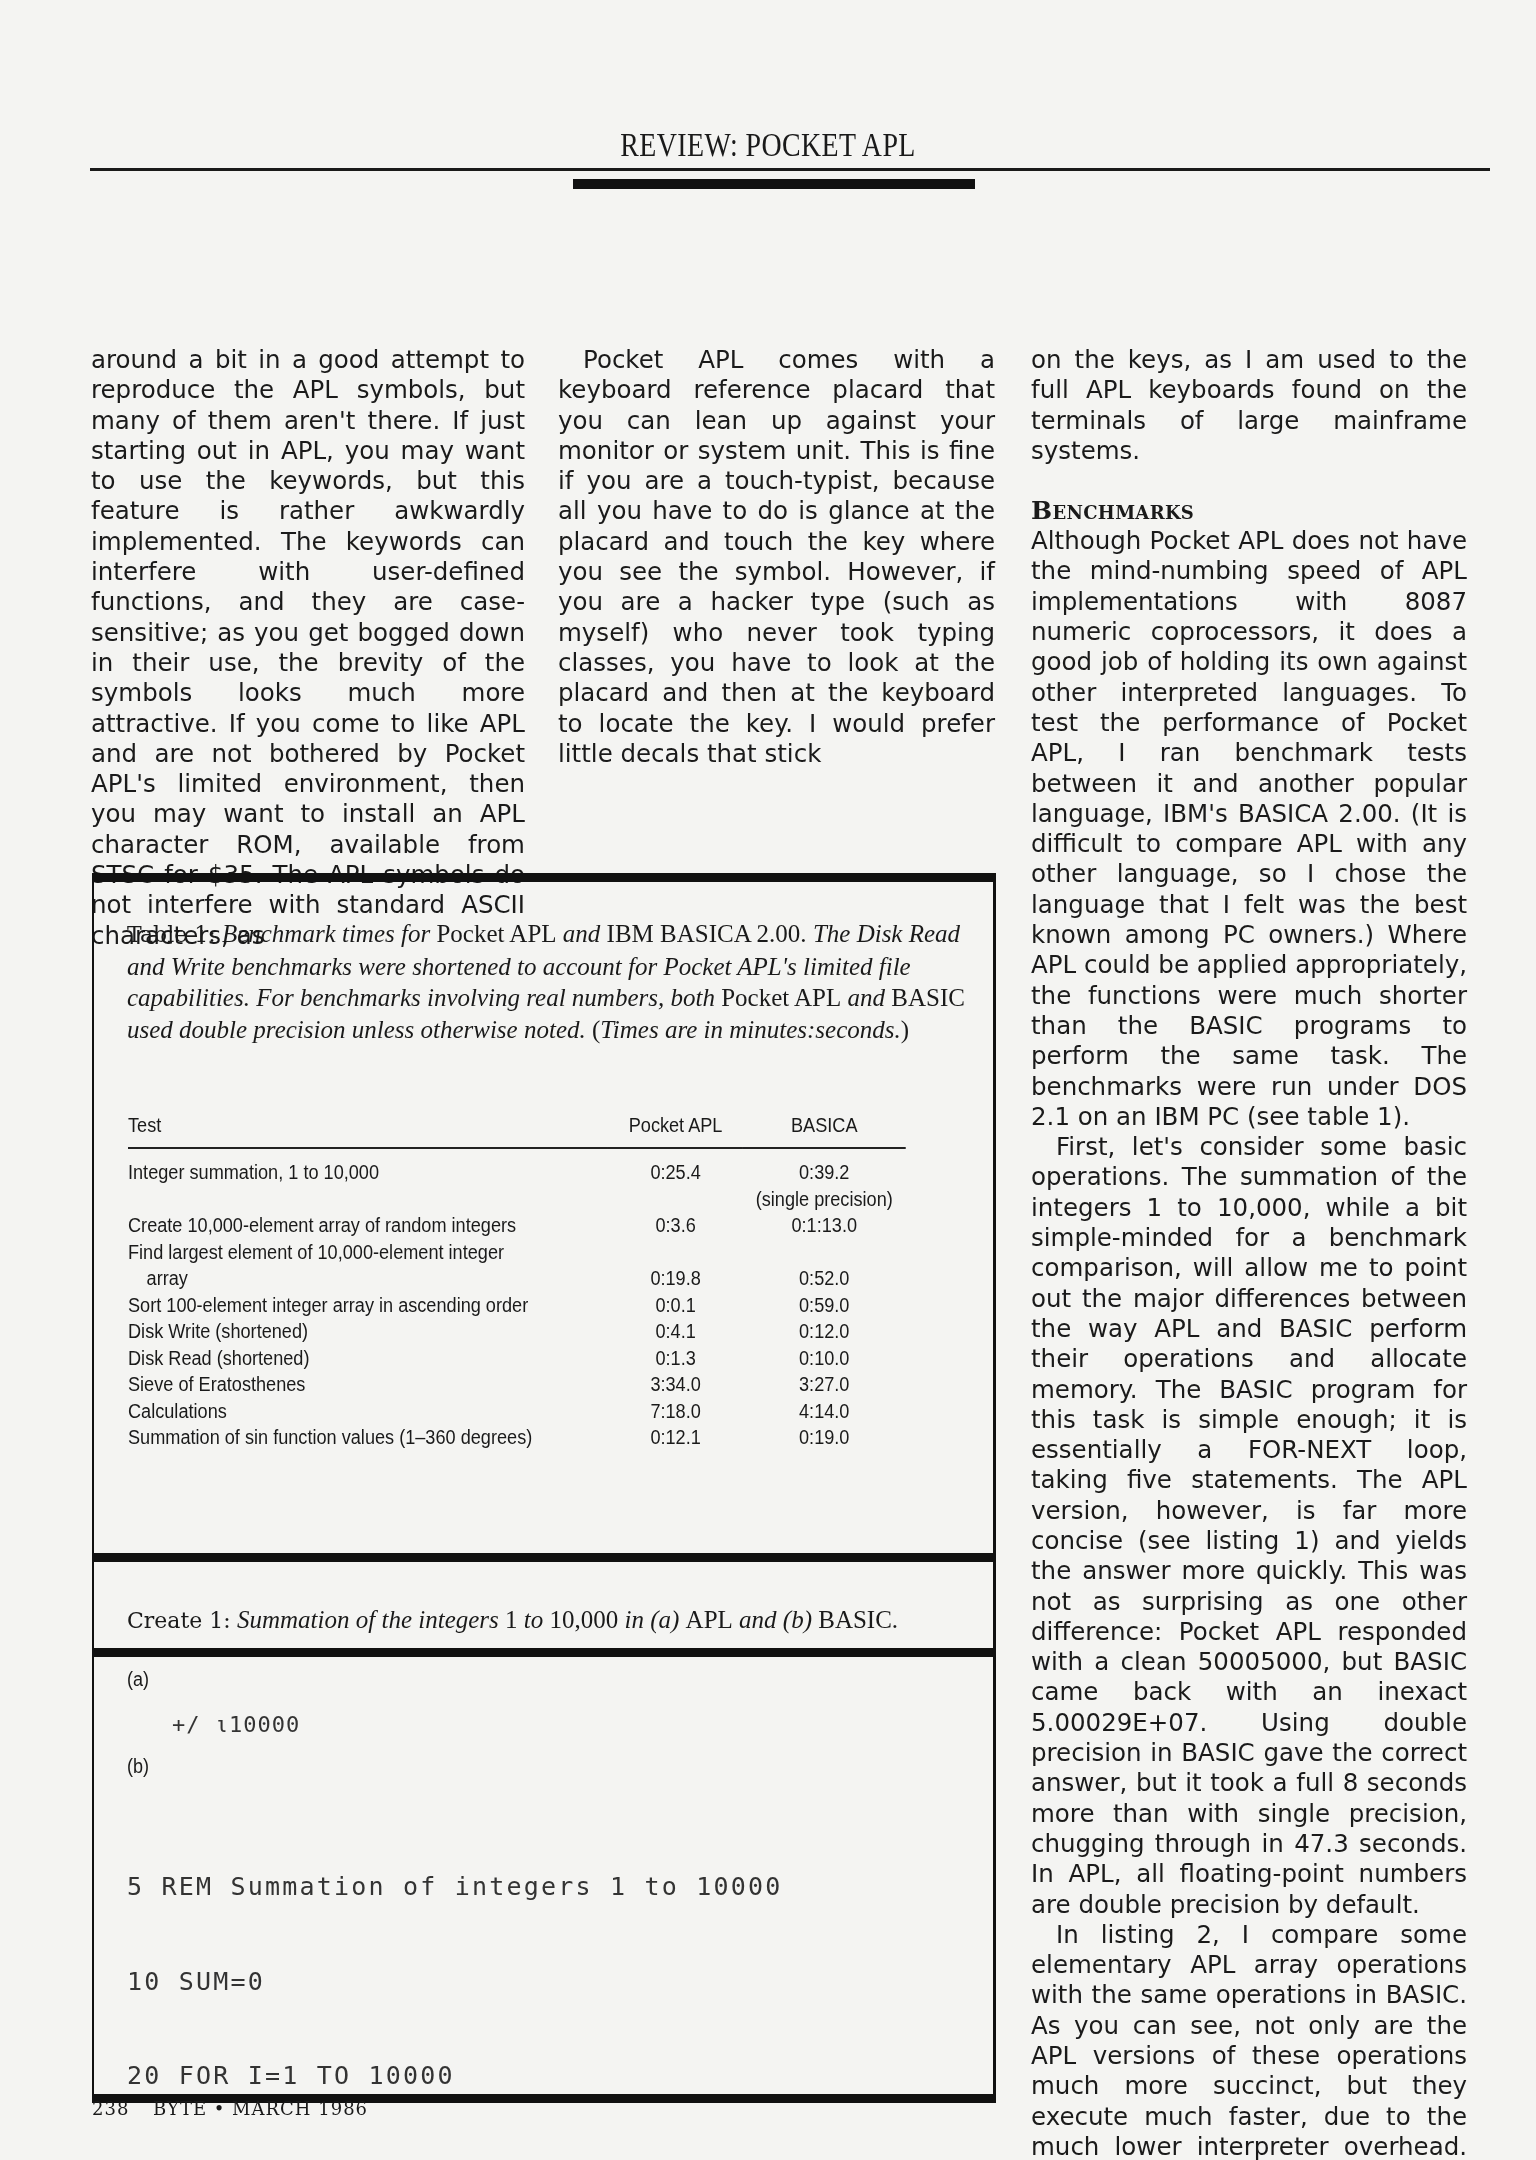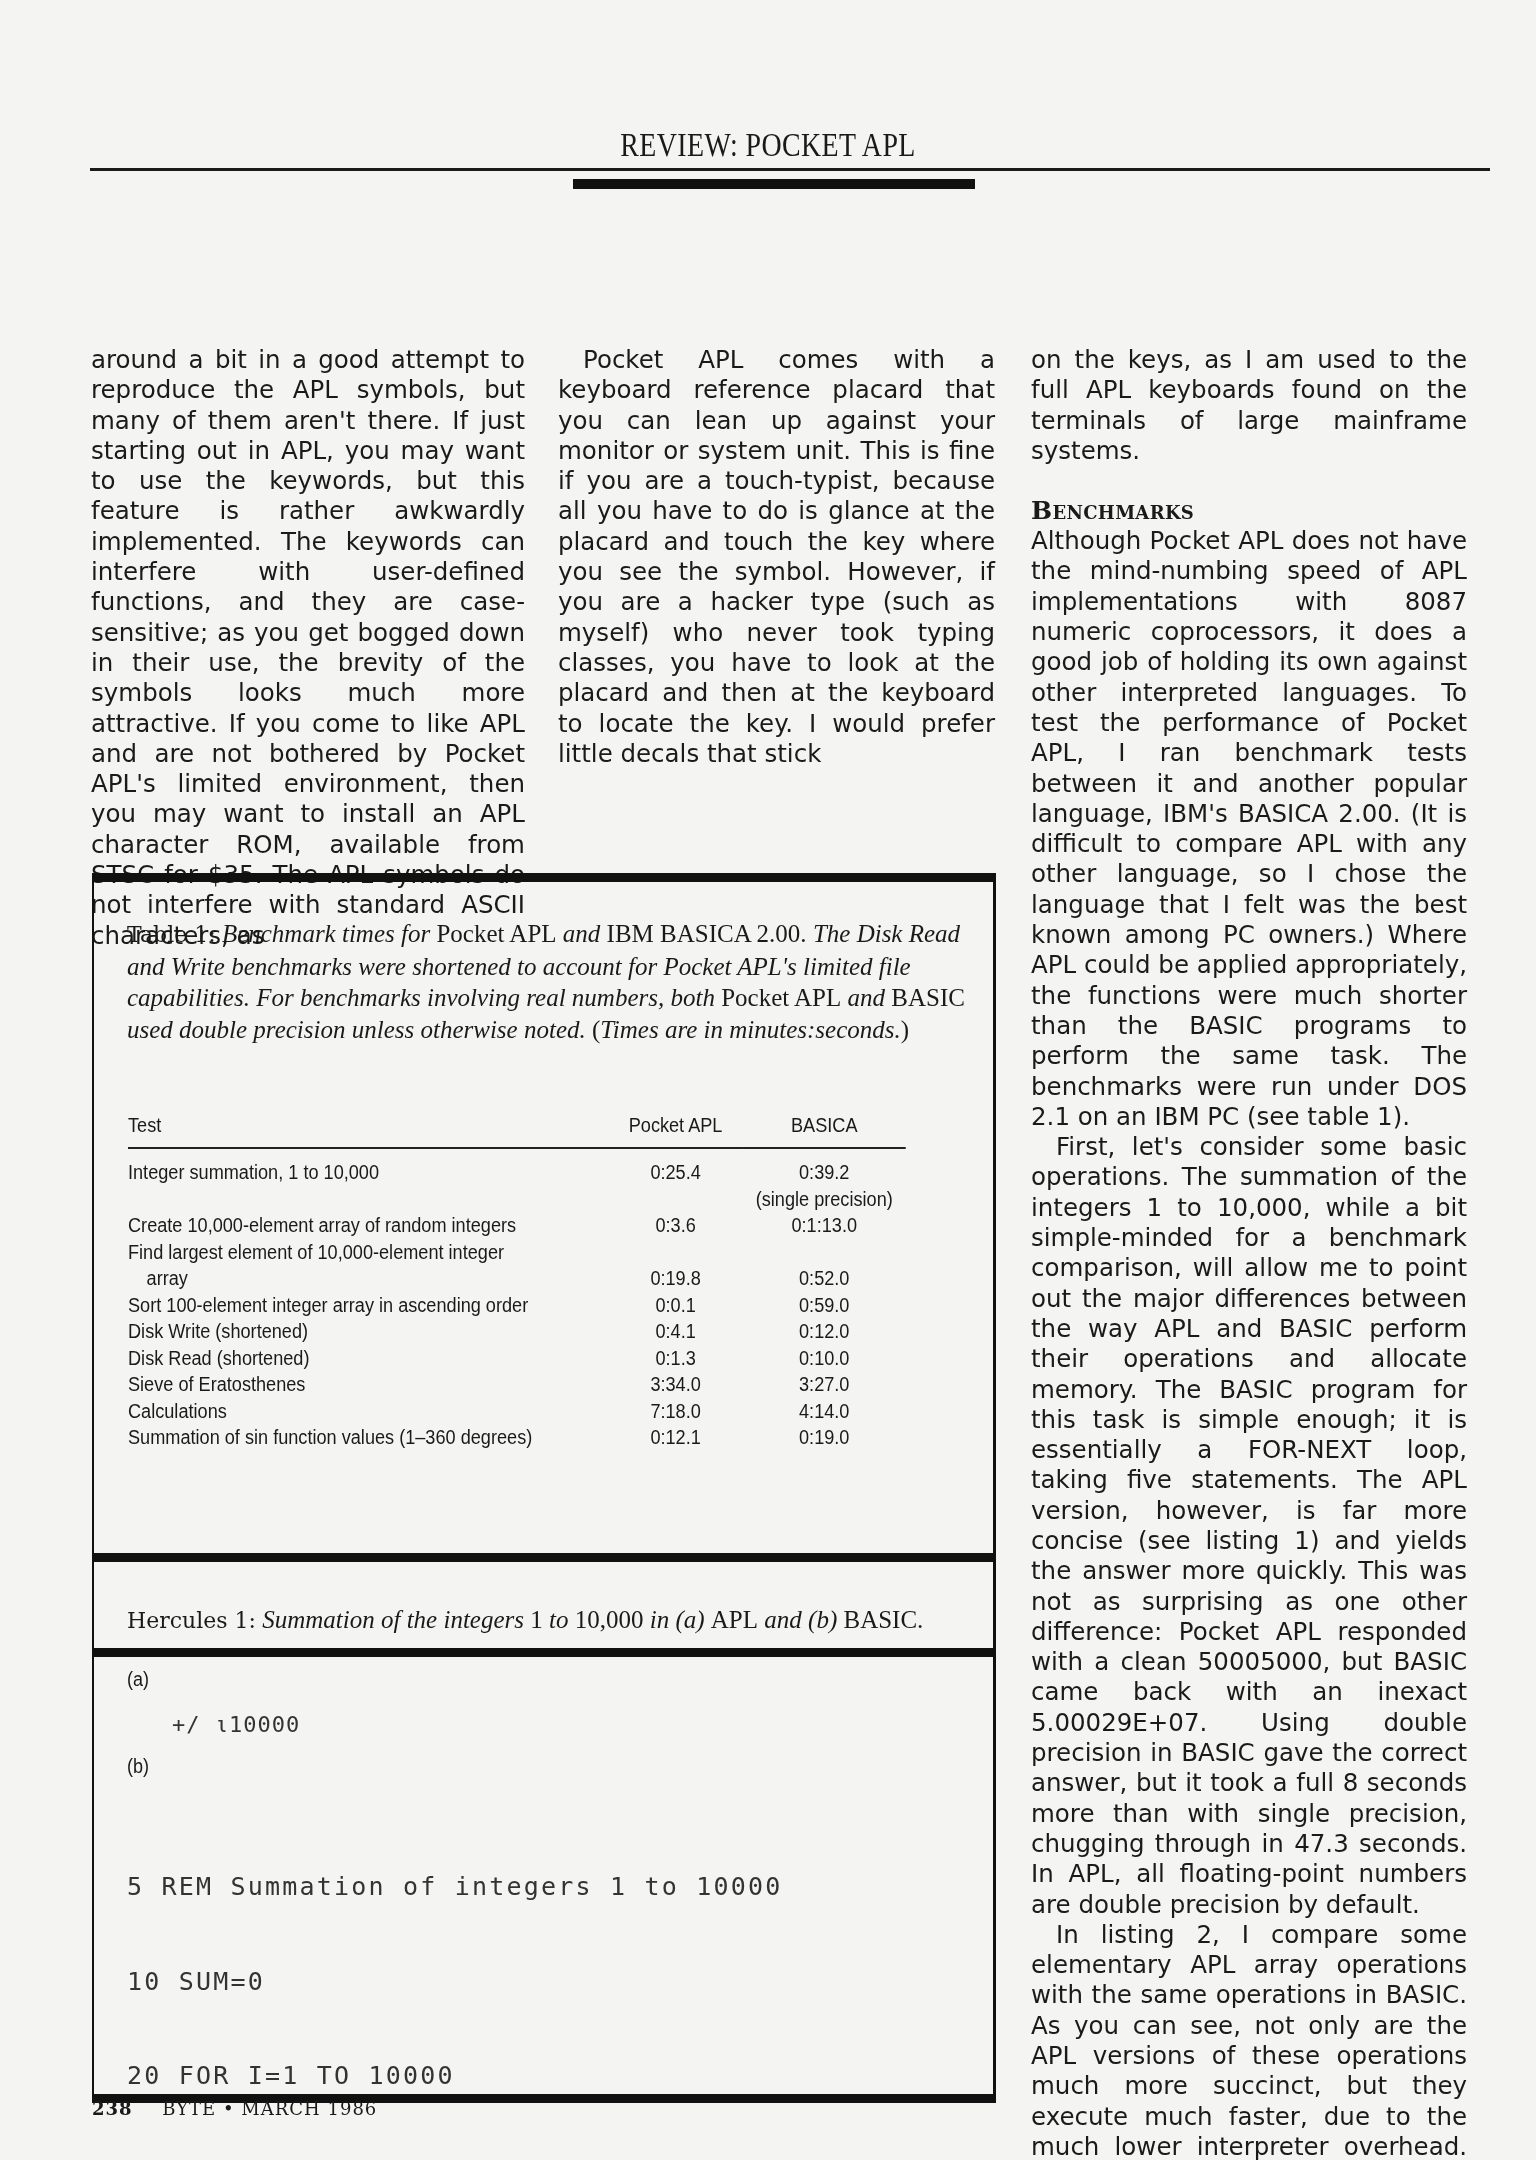--- a/index.html
+++ b/index.html
@@ -107,21 +107,21 @@
       letter-spacing: 1px;
     }
     .code-apl { left: 78px; top: 150px; font-size: 22px; }
     .code-basic { left: 33px; top: 246px; font-size: 25px; line-height: 31.5px; letter-spacing: 2.2px; }
     .footer {
       position: absolute; left: 92px; top: 2098px;
       font-family: "DejaVu Serif", serif;
       font-size: 18px;
       letter-spacing: 1px;
     }
-    .footer .page-num { font-weight: bold; margin-right: 23px; }
+    .footer .page-num { font-weight: normal; margin-right: 17px; }
   </style>
 </head>
 <body>
 
 <div class="header-title">REVIEW: POCKET APL</div>
 <div class="header-rule"></div>
 <div class="header-bar"></div>
 
 <div class="col col1">
   <p>around a bit in a good attempt to reproduce the APL symbols, but many of them aren't there. If just starting out in APL, you may want to use the keywords, but this feature is rather awkwardly implemented. The keywords can interfere with user-defined functions, and they are case-sensitive; as you get bogged down in their use, the brevity of the symbols looks much more attractive. If you come to like APL and are not bothered by Pocket APL's limited environment, then you may want to install an APL character ROM, available from STSC for $35. The APL symbols do not interfere with standard ASCII characters, as</p>
@@ -208,21 +208,21 @@
         <td>Summation of sin function values (1–360 degrees)</td>
         <td class="num">0:12.1</td>
         <td class="num">0:19.0</td>
       </tr>
     </tbody>
   </table>
 </div>
 
 <div class="box listing-box">
   <div class="caption listing-caption">
-    <span class="lead">Hercules 1:</span><span id="listing-caption-parts"><em> Summation of the integers </em><span>1</span><em> to </em><span>10,000</span><em> in (</em><em>a</em><em>) </em><span>APL</span><em> and (</em><em>b</em><em>) </em><span>BASIC.</span></span>
+    <span class="lead">Create 1:</span><span id="listing-caption-parts"><em> Summation of the integers </em><span>1</span><em> to </em><span>10,000</span><em> in (</em><em>a</em><em>) </em><span>APL</span><em> and (</em><em>b</em><em>) </em><span>BASIC.</span></span>
   </div>
   <div class="part-label part-a">(a)</div>
   <div class="code code-apl">+/ ⍳10000</div>
   <div class="part-label part-b">(b)</div>
   <div class="code code-basic">
     <div>5 REM Summation of integers 1 to 10000</div>
     <div>10 SUM=0</div>
     <div>20 FOR I=1 TO 10000</div>
     <div>30     SUM=SUM+I</div>
     

